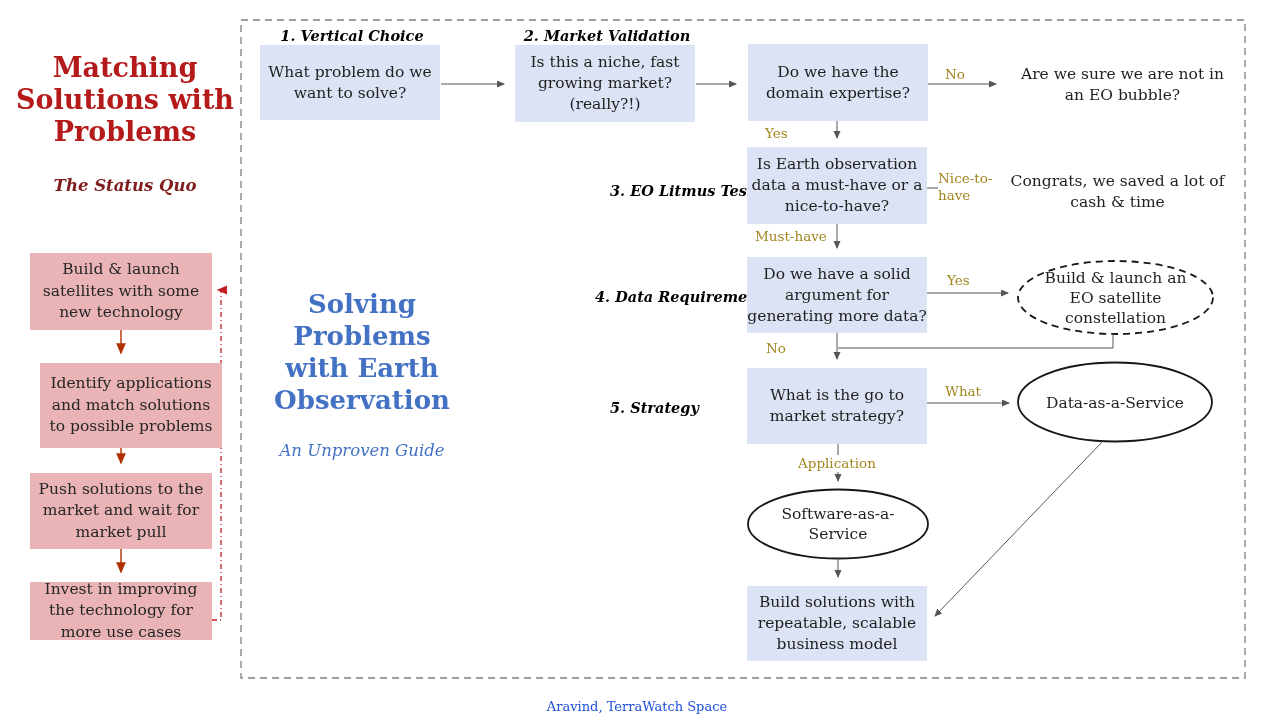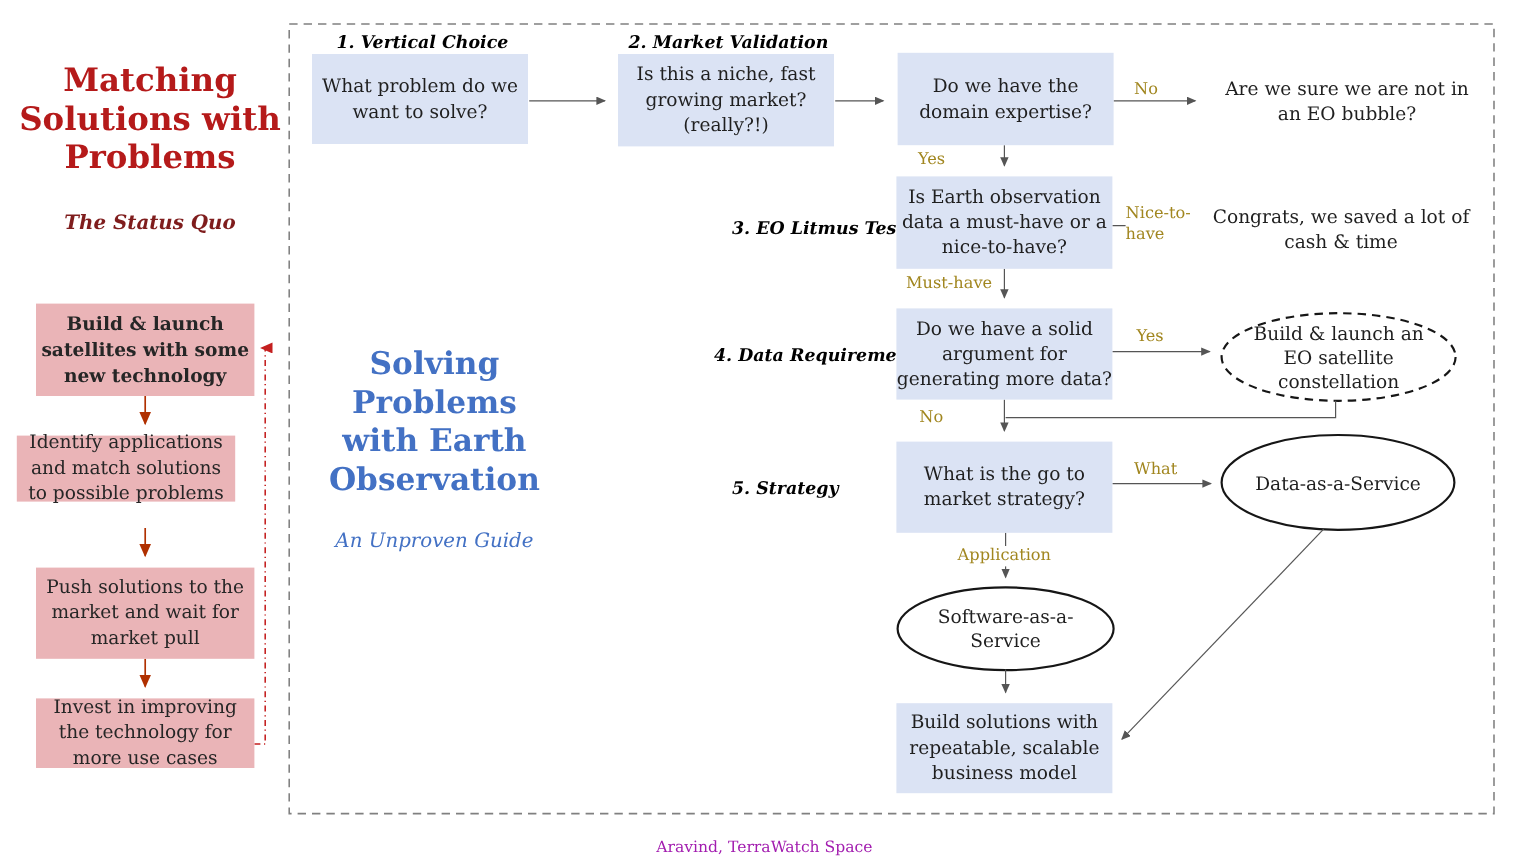--- a/index.html
+++ b/index.html
@@ -38,21 +38,21 @@
   }
   .bluetitle{
     position:absolute;left:262px;top:288px;width:200px;text-align:center;color:#4371c4;
     font-weight:bold;font-size:26px;line-height:32px;white-space:pre-line;
   }
   .bluesubtitle{
     position:absolute;left:262px;top:441px;width:200px;text-align:center;color:#4371c4;
     font-style:italic;font-size:16.5px;
   }
   .footer{
-    position:absolute;left:437px;top:699px;width:400px;text-align:center;color:#a21caf;font-size:13px;
+    position:absolute;left:437px;top:699px;width:400px;text-align:center;color:#1d4ed8;font-size:13px;
   }
   svg{position:absolute;left:0;top:0;pointer-events:none;}
   .whitebg{background:#ffffff;}
 </style>
 </head>
 <body>
 
 <div id="canvas">
 
   <svg width="1280" height="720" viewBox="0 0 1280 720">
@@ -96,24 +96,24 @@
       <path d="M121,549 V572" marker-end="url(#mRed)"></path>
     </g>
     <path d="M212,620 L221,620 L221,290 L218,290" stroke="#c41f1f" stroke-width="1.3" fill="none" stroke-dasharray="5,3,1,3" marker-end="url(#mDRed)"></path>
   </svg>
 
   <div class="redtitle">Matching
 Solutions with
 Problems</div>
   <div class="redsubtitle">The Status Quo</div>
 
-  <div class="pinknode" style="left:30px;top:253px;width:182px;height:77px;font-weight:bold;">Build &amp; launch
+  <div class="pinknode" style="left:30px;top:253px;width:182px;height:77px;">Build &amp; launch
 satellites with some
 new technology</div>
-  <div class="pinknode" style="left:14px;top:363px;width:182px;height:55px;">Identify applications
+  <div class="pinknode" style="left:40px;top:363px;width:182px;height:85px;">Identify applications
 and match solutions
 to possible problems</div>
   <div class="pinknode" style="left:30px;top:473px;width:182px;height:76px;">Push solutions to the
 market and wait for
 market pull</div>
   <div class="pinknode" style="left:30px;top:582px;width:182px;height:58px;">Invest in improving
 the technology for
 more use cases</div>
 
   <div class="bluetitle">Solving

